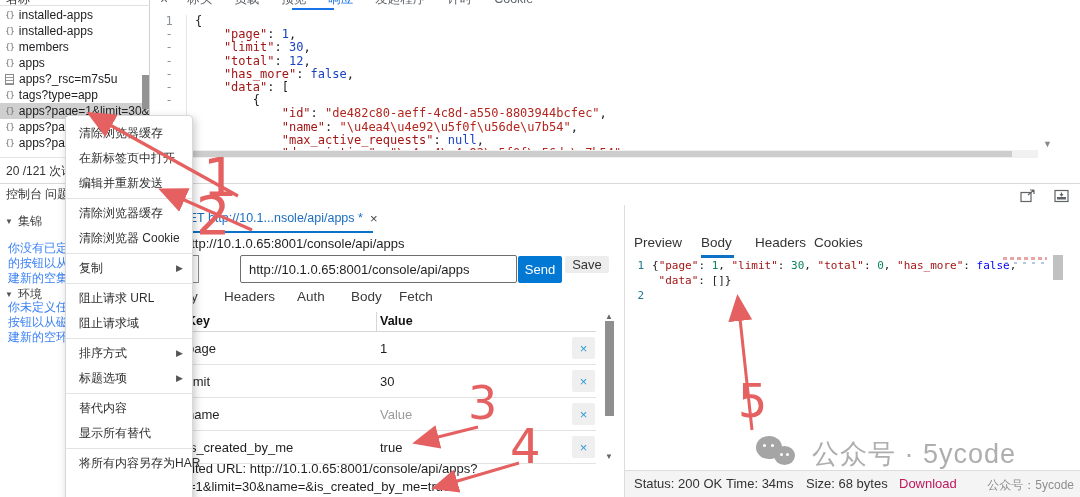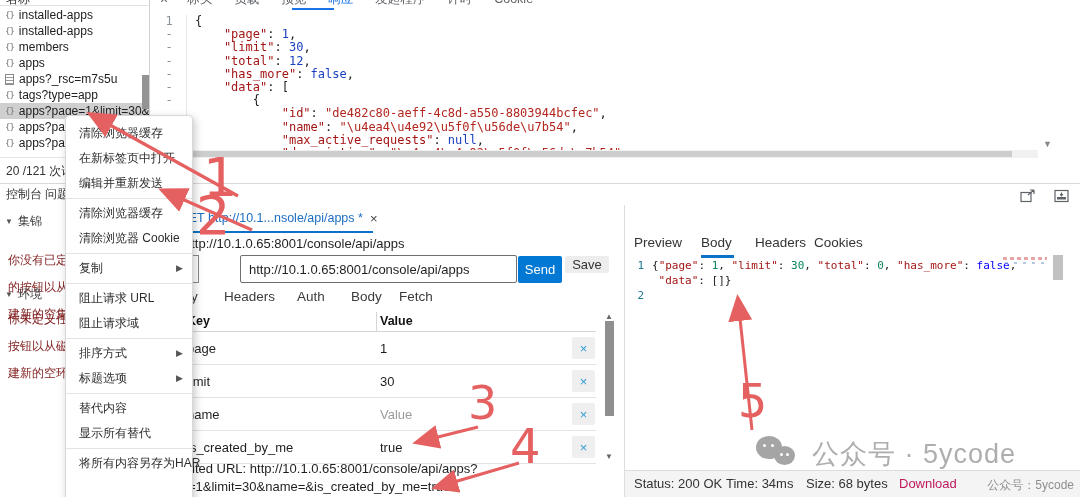--- a/index.html
+++ b/index.html
@@ -46,21 +46,21 @@
   
   .drawer-line { position:absolute; top:183px; left:0; width:1080px; height:1px; background:#d9d9d9; }
   .drawer-tab { position:absolute; top:186px; font-size:12px; color:#333; cursor:pointer; }
   .drw-icons { position:absolute; top:189px; right:10px; display:flex; gap:18px; }
   .drw-icons svg { display:block; }
 
   
   .nc-side { position:absolute; left:0; top:205px; width:150px; bottom:0; }
   .nc-title { display:flex; align-items:center; gap:5px; font-size:12px; color:#3b3b3b; padding-left:5px; }
   .caret { font-size:8px; color:#555; }
-  .nc-text { font-size:12px; color:#7f1d1d; line-height:15px; padding-left:8px; white-space:nowrap; overflow:hidden;margin-top:12px; }
+  .nc-text { font-size:12px; color:#3b82f6; line-height:15px; padding-left:8px; white-space:nowrap; overflow:hidden; }
   #coll-title { position:absolute; top:8px; } #coll-text { position:absolute; top:36px; }
   #env-title { position:absolute; top:81px; } #env-text { position:absolute; top:95px; }
 
   
   .editor { position:absolute; left:151px; top:205px; width:471px; bottom:0; background:#fff; }
   .req-tab { position:absolute; left:0; top:0; width:222px; height:26px; display:flex; align-items:center; font-size:12.5px; color:#1b6ec2; padding-left:28px; white-space:nowrap; cursor:pointer; }
   .req-tab-close { margin-left:7px; color:#444; font-size:13px; }
   .req-tab-line { position:absolute; left:0; top:26px; width:222px; height:2px; background:#0b72c8; }
   .req-url-title { position:absolute; left:33px; top:31px; font-size:13px; color:#1f1f1f; white-space:nowrap; }
   .method-box { position:absolute; left:-31px; top:50px; width:79px; height:28px; border:1px solid #8a8a8a; background:#fff; }

